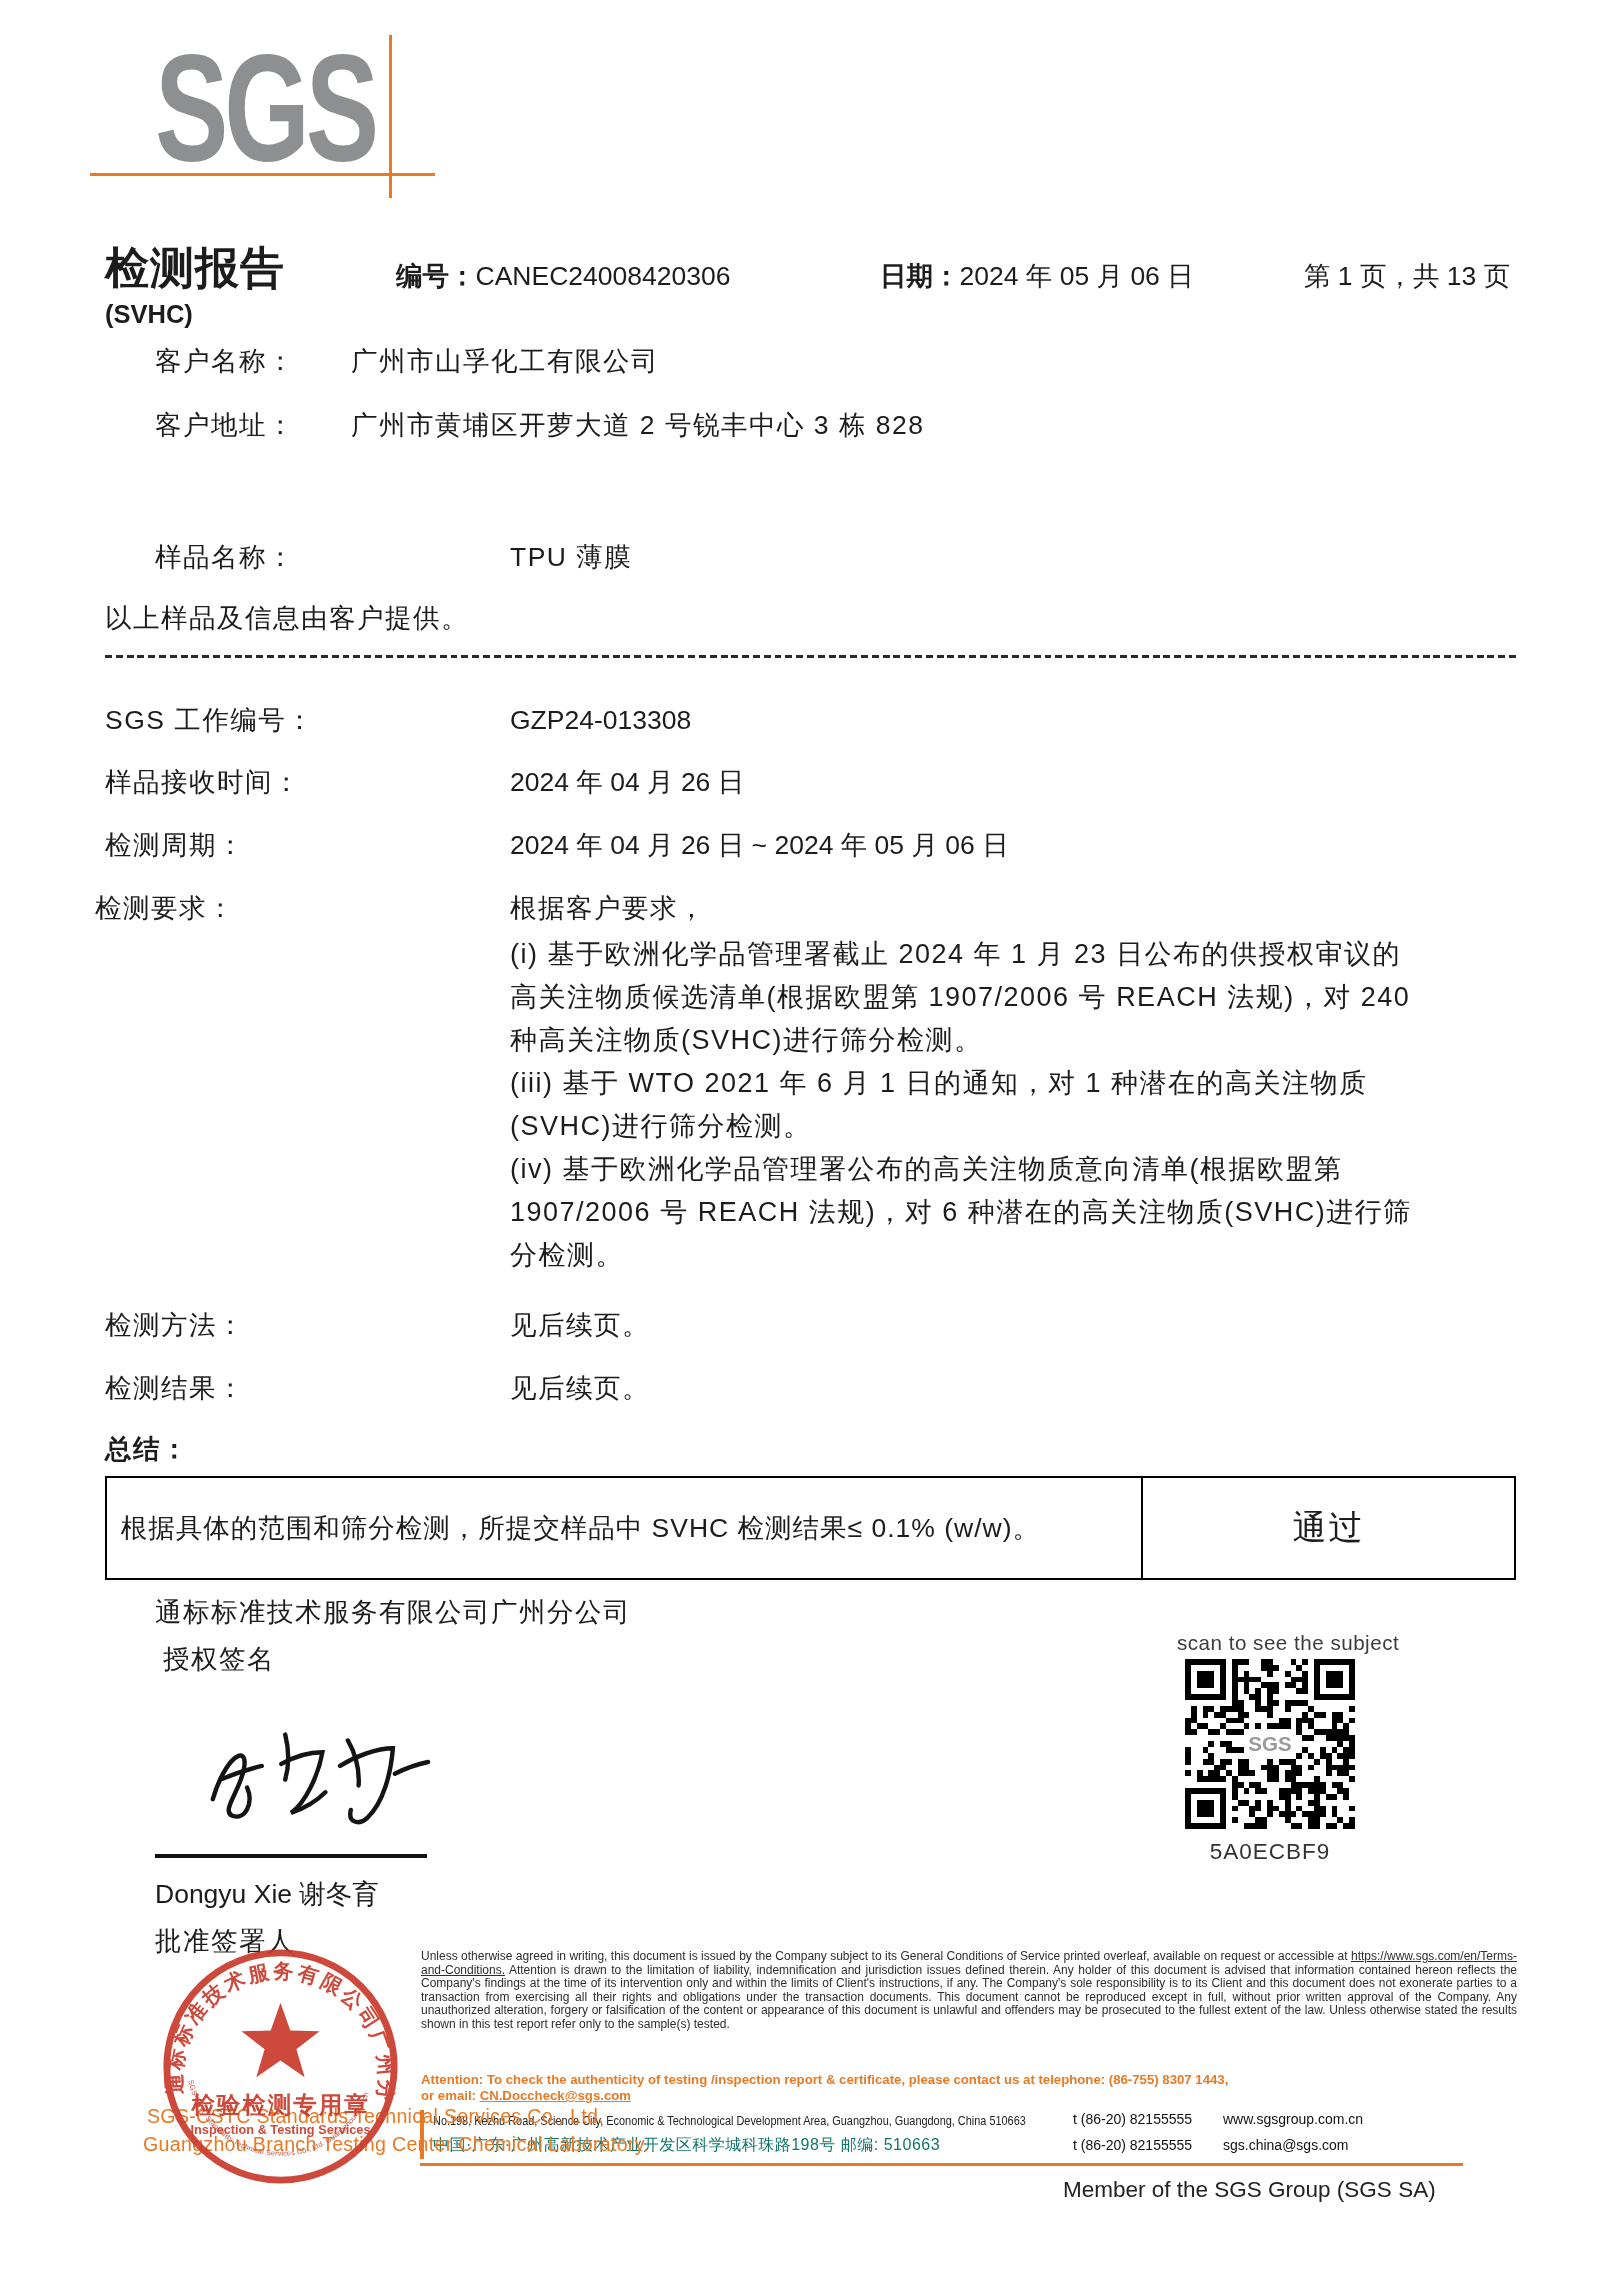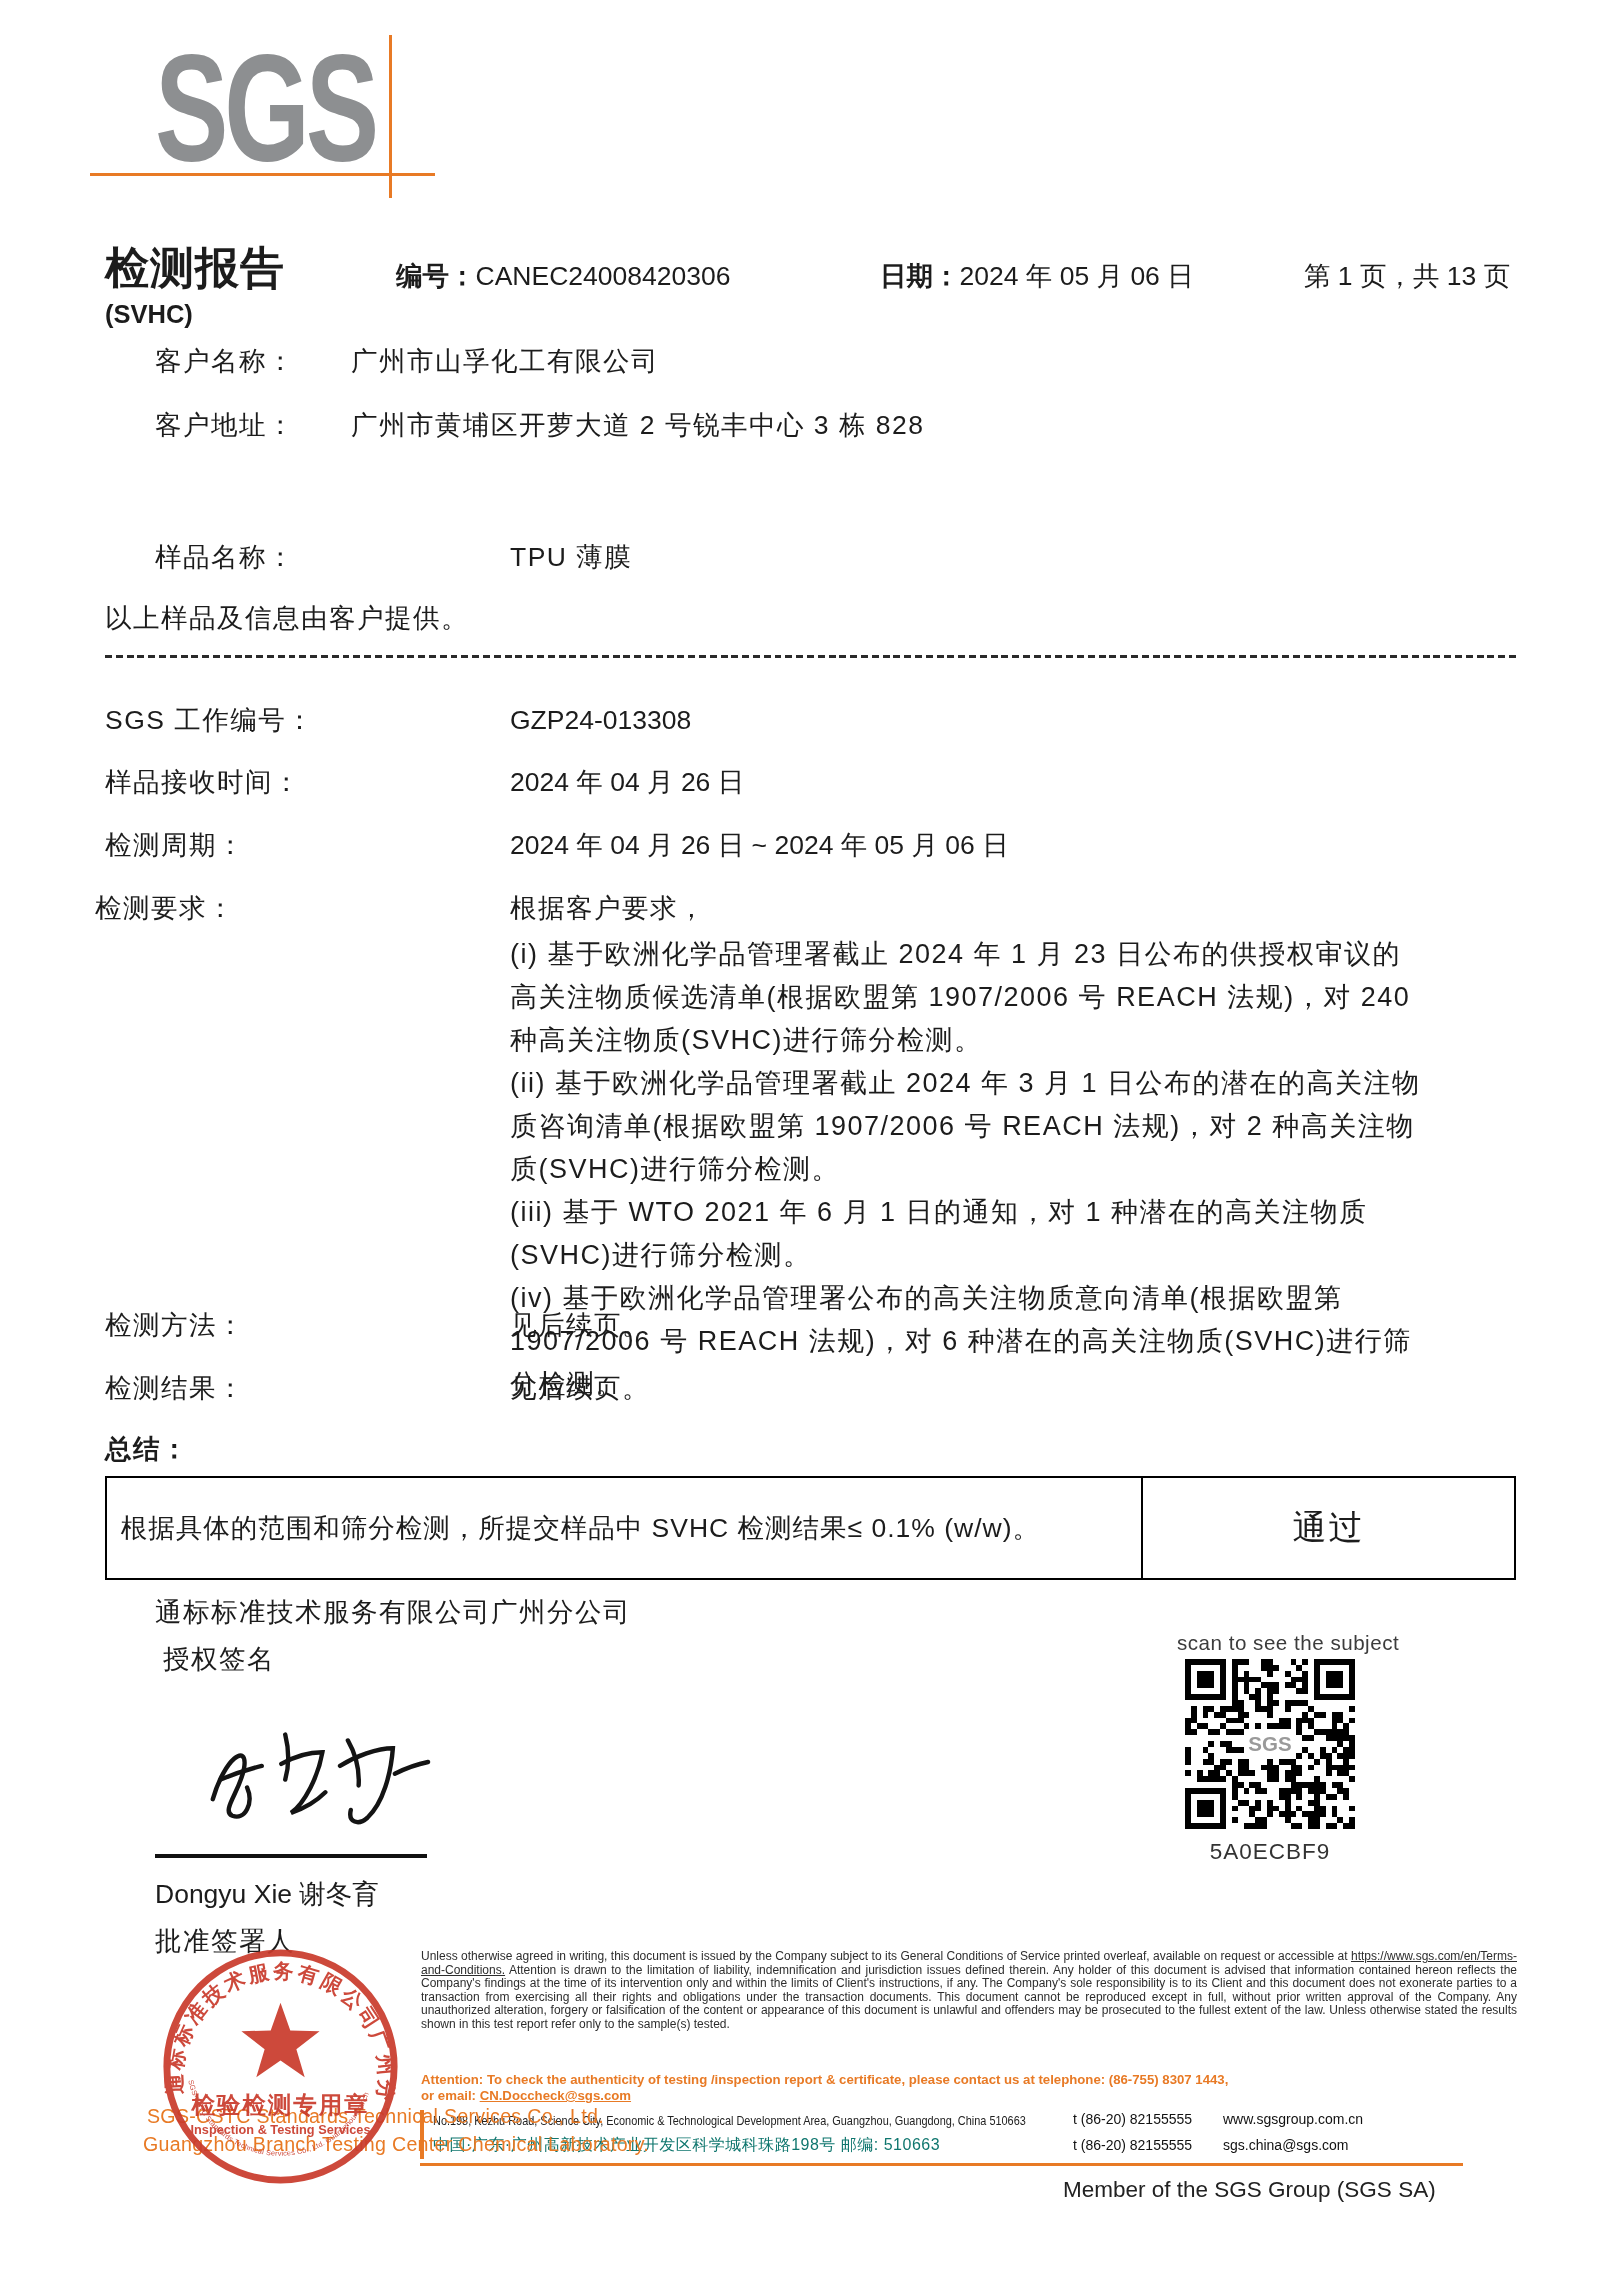--- a/index.html
+++ b/index.html
@@ -80,21 +80,20 @@
   <div class="abs fs27 val" style="left:510px; top:766px">2024 年 04 月 26 日</div>
 
   <div class="abs fs27 cjk" style="left:105px; top:829px">检测周期：</div>
   <div class="abs fs27 val" style="left:510px; top:829px">2024 年 04 月 26 日 ~ 2024 年 05 月 06 日</div>
 
   <div class="abs fs27 cjk" style="left:95px; top:892px">检测要求：</div>
   <div class="abs fs27 cjk" style="left:510px; top:892px">根据客户要求，</div>
 
   <div class="abs req" style="left:510px; top:933px; width:913px">
     <p>(i) 基于欧洲化学品管理署截止 2024 年 1 月 23 日公布的供授权审议的高关注物质候选清单(根据欧盟第 1907/2006 号 REACH 法规)，对 240 种高关注物质(SVHC)进行筛分检测。</p>
-    <p>(ii) 基于欧洲化学品管理署截止 2024 年 3 月 1 日公布的潜在的高关注物质咨询清单(根据欧盟第 1907/2006 号 REACH 法规)，对 2 种高关注物质(SVHC)进行筛分检测。</p>
     <p>(iii) 基于 WTO 2021 年 6 月 1 日的通知，对 1 种潜在的高关注物质(SVHC)进行筛分检测。</p>
     <p>(iv) 基于欧洲化学品管理署公布的高关注物质意向清单(根据欧盟第 1907/2006 号 REACH 法规)，对 6 种潜在的高关注物质(SVHC)进行筛分检测。</p>
   </div>
 
   <div class="abs fs27 cjk" style="left:105px; top:1309px">检测方法：</div>
   <div class="abs fs27 cjk" style="left:510px; top:1309px">见后续页。</div>
 
   <div class="abs fs27 cjk" style="left:105px; top:1372px">检测结果：</div>
   <div class="abs fs27 cjk" style="left:510px; top:1372px">见后续页。</div>
 

